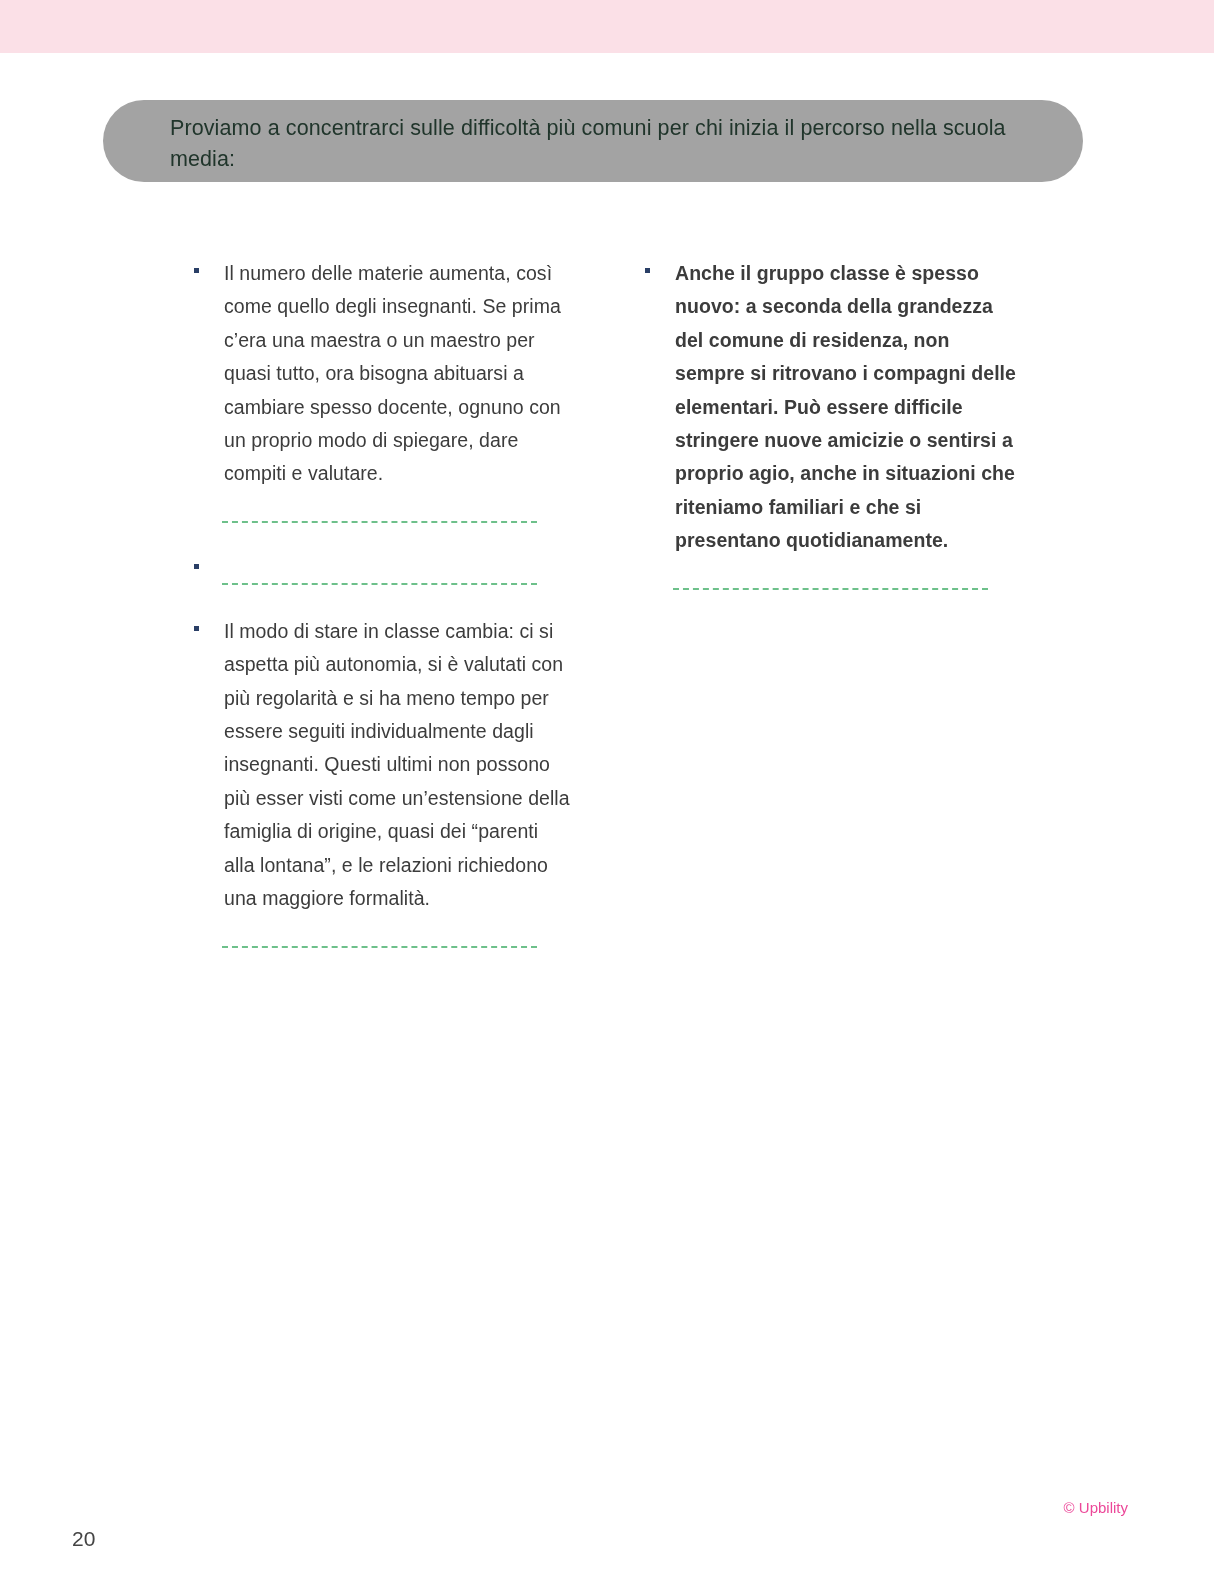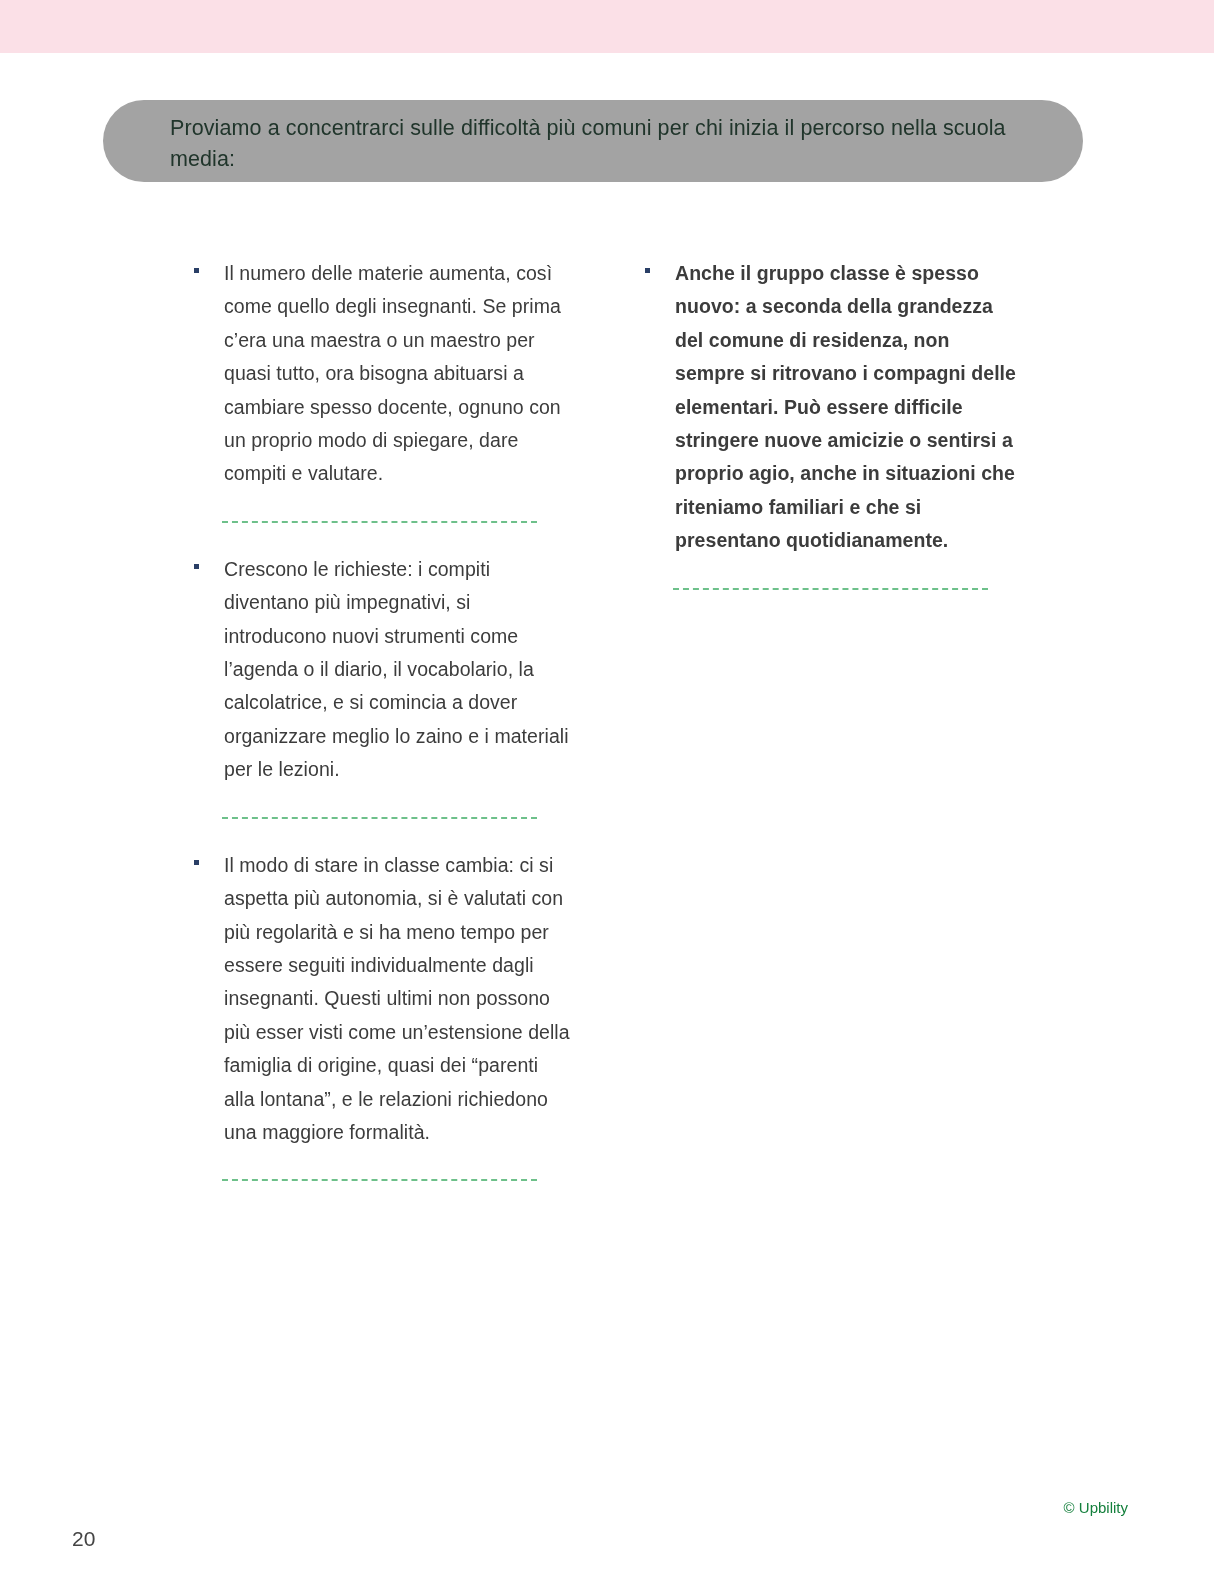--- a/index.html
+++ b/index.html
@@ -109,21 +109,21 @@
     top: 40px;
     font-size: 21px;
     color: #444444;
     margin-top: 36px;
   }
   .copyright {
     position: absolute;
     right: 86px;
     top: 48px;
     font-size: 15px;
-    color: #15803d;
+    color: #ec4899;
   }
 </style>
 </head>
 <body>
 
 <div class="top-band"></div>
 
 <div class="callout">
   <div class="callout-text">Proviamo a concentrarci sulle difficoltà più comuni per chi inizia il percorso nella scuola media:</div>
 </div>
@@ -135,21 +135,20 @@
     <div class="bullet-item">
       <span class="bullet-marker"></span>
       <span class="bullet-text">Il numero delle materie aumenta, così come quello degli insegnanti. Se prima c’era una maestra o un maestro per quasi tutto, ora bisogna abituarsi a cambiare spesso docente, ognuno con un proprio modo di spiegare, dare compiti e valutare.</span>
     </div>
     <div class="gap-a"></div>
     <div class="divider"></div>
     <div class="gap-b"></div>
 
     <div class="bullet-item">
       <span class="bullet-marker"></span>
-      <span class="bullet-text">Crescono le richieste: i compiti diventano più impegnativi, si introducono nuovi strumenti come l’agenda o il diario, il vocabolario, la calcolatrice, e si comincia a dover organizzare meglio lo zaino e i materiali per le lezioni.</span>
     </div>
     <div class="gap-a"></div>
     <div class="divider"></div>
     <div class="gap-b"></div>
 
     <div class="bullet-item">
       <span class="bullet-marker"></span>
       <span class="bullet-text">Il modo di stare in classe cambia: ci si aspetta più autonomia, si è valutati con più regolarità e si ha meno tempo per essere seguiti individualmente dagli insegnanti. Questi ultimi non possono più esser visti come un’estensione della famiglia di origine, quasi dei “parenti alla lontana”, e le relazioni richiedono una maggiore formalità.</span>
     </div>
     <div class="gap-a"></div>

